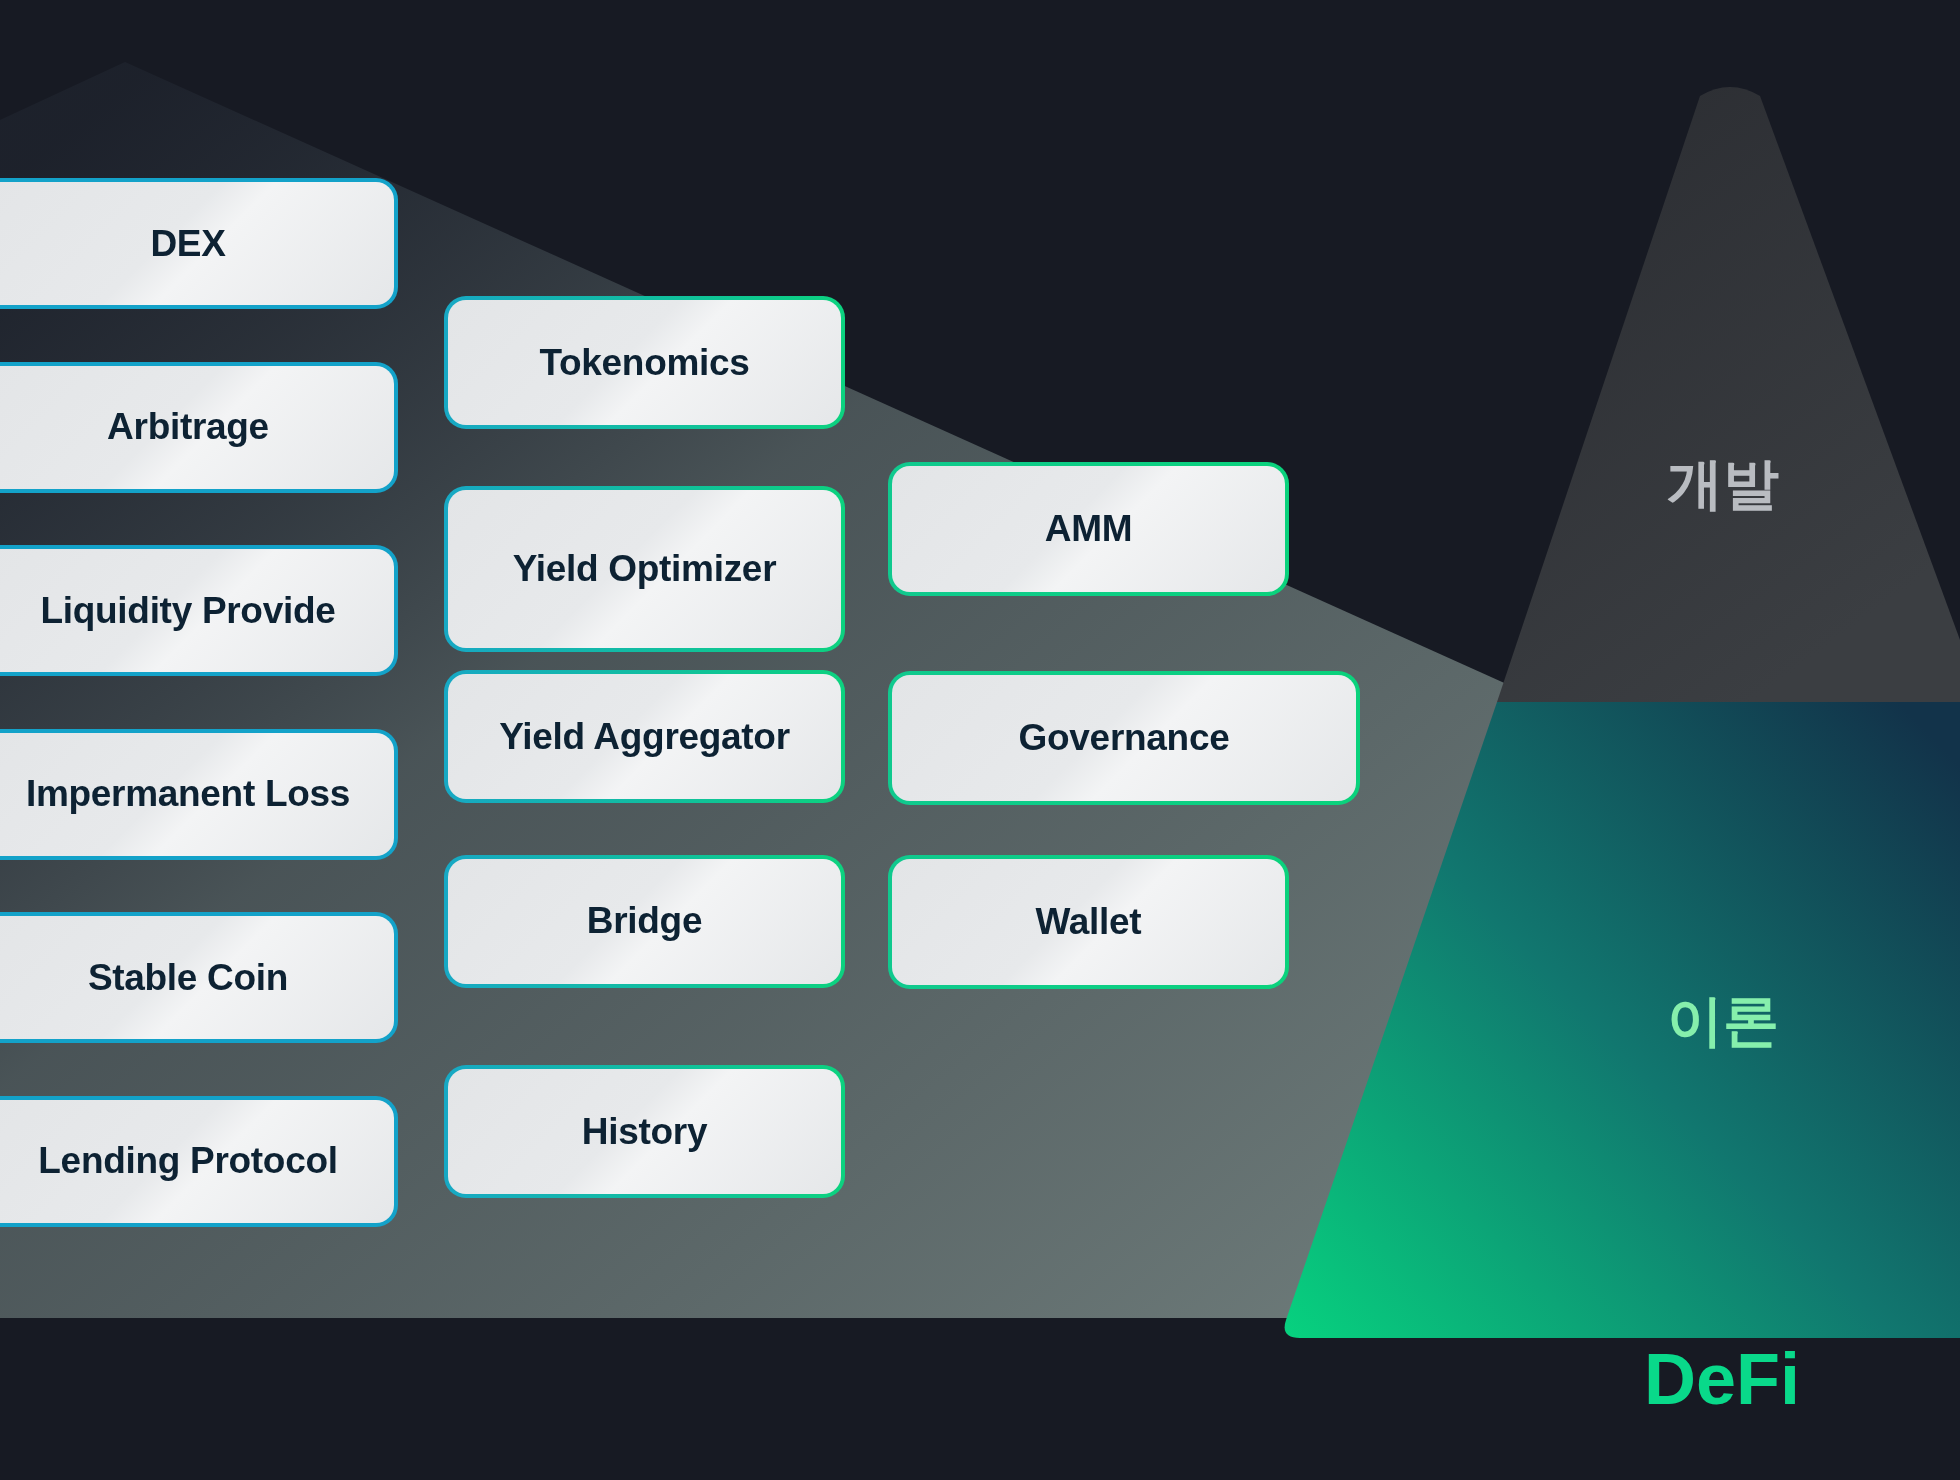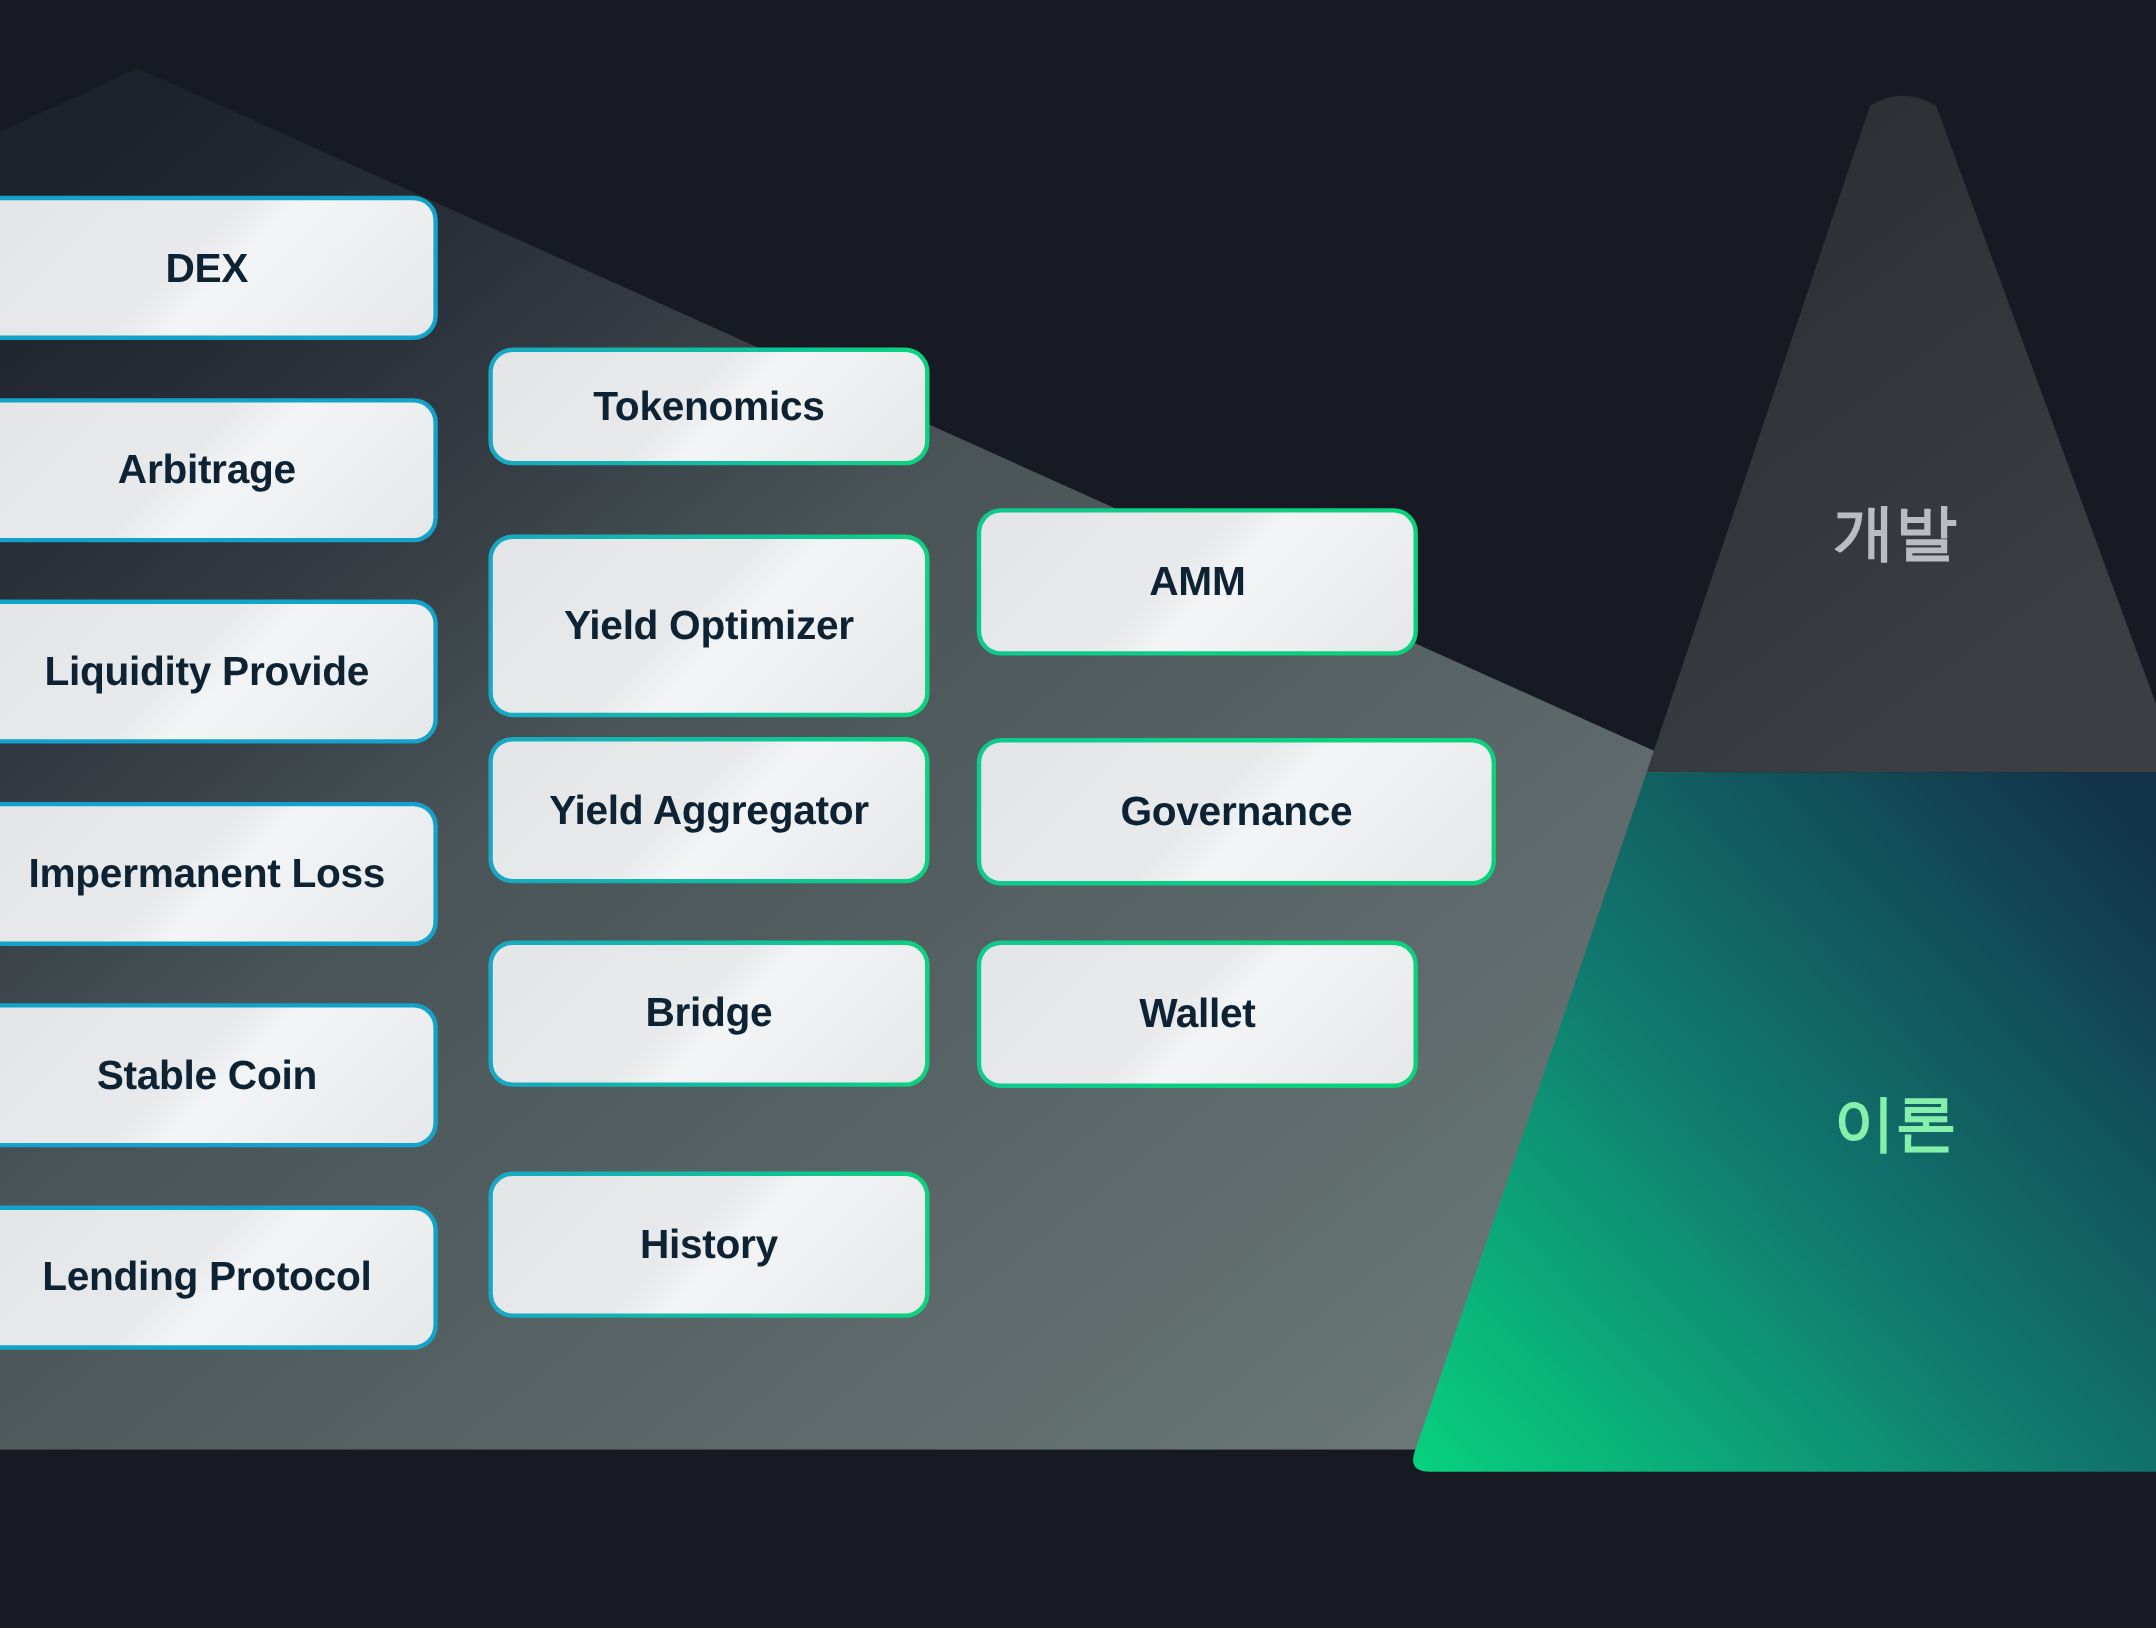--- a/index.html
+++ b/index.html
@@ -80,21 +80,21 @@
             <span class="card-label">Stable Coin</span>
           </div>
         </div>
         <div class="card" style="left: -22px; top: 1095.5px; width: 420px; height: 131px; background: linear-gradient(90deg, rgb(19, 162, 201), rgb(19, 162, 201));">
           <div class="card-inner">
             <span class="card-label">Lending Protocol</span>
           </div>
         </div>
       </div>
       <div>
-        <div class="card" style="left: 444px; top: 316px; width: 401px; height: 107px; background: linear-gradient(90deg, rgb(23, 168, 196), rgb(12, 210, 127));">
+        <div class="card" style="left: 444px; top: 296px; width: 401px; height: 133px; background: linear-gradient(90deg, rgb(23, 168, 196), rgb(12, 210, 127));">
           <div class="card-inner">
             <span class="card-label">Tokenomics</span>
           </div>
         </div>
         <div class="card" style="left: 444px; top: 485.5px; width: 401px; height: 166px; background: linear-gradient(90deg, rgb(23, 168, 196), rgb(12, 210, 127));">
           <div class="card-inner">
             <span class="card-label">Yield Optimizer</span>
           </div>
         </div>
         <div class="card" style="left: 444px; top: 670px; width: 401px; height: 133px; background: linear-gradient(90deg, rgb(23, 168, 196), rgb(12, 210, 127));">
@@ -126,13 +126,14 @@
         </div>
         <div class="card" style="left: 888px; top: 855px; width: 401px; height: 134px; background: linear-gradient(90deg, rgb(16, 201, 142), rgb(10, 210, 124));">
           <div class="card-inner">
             <span class="card-label">Wallet</span>
           </div>
         </div>
       </div>
     </div>
   <div class="ktext" id="ktop">개발</div>
   <div class="ktext" id="kbot">이론</div>
+  <div id="defi">DeFi</div>
 </div>
 
 </body></html>

